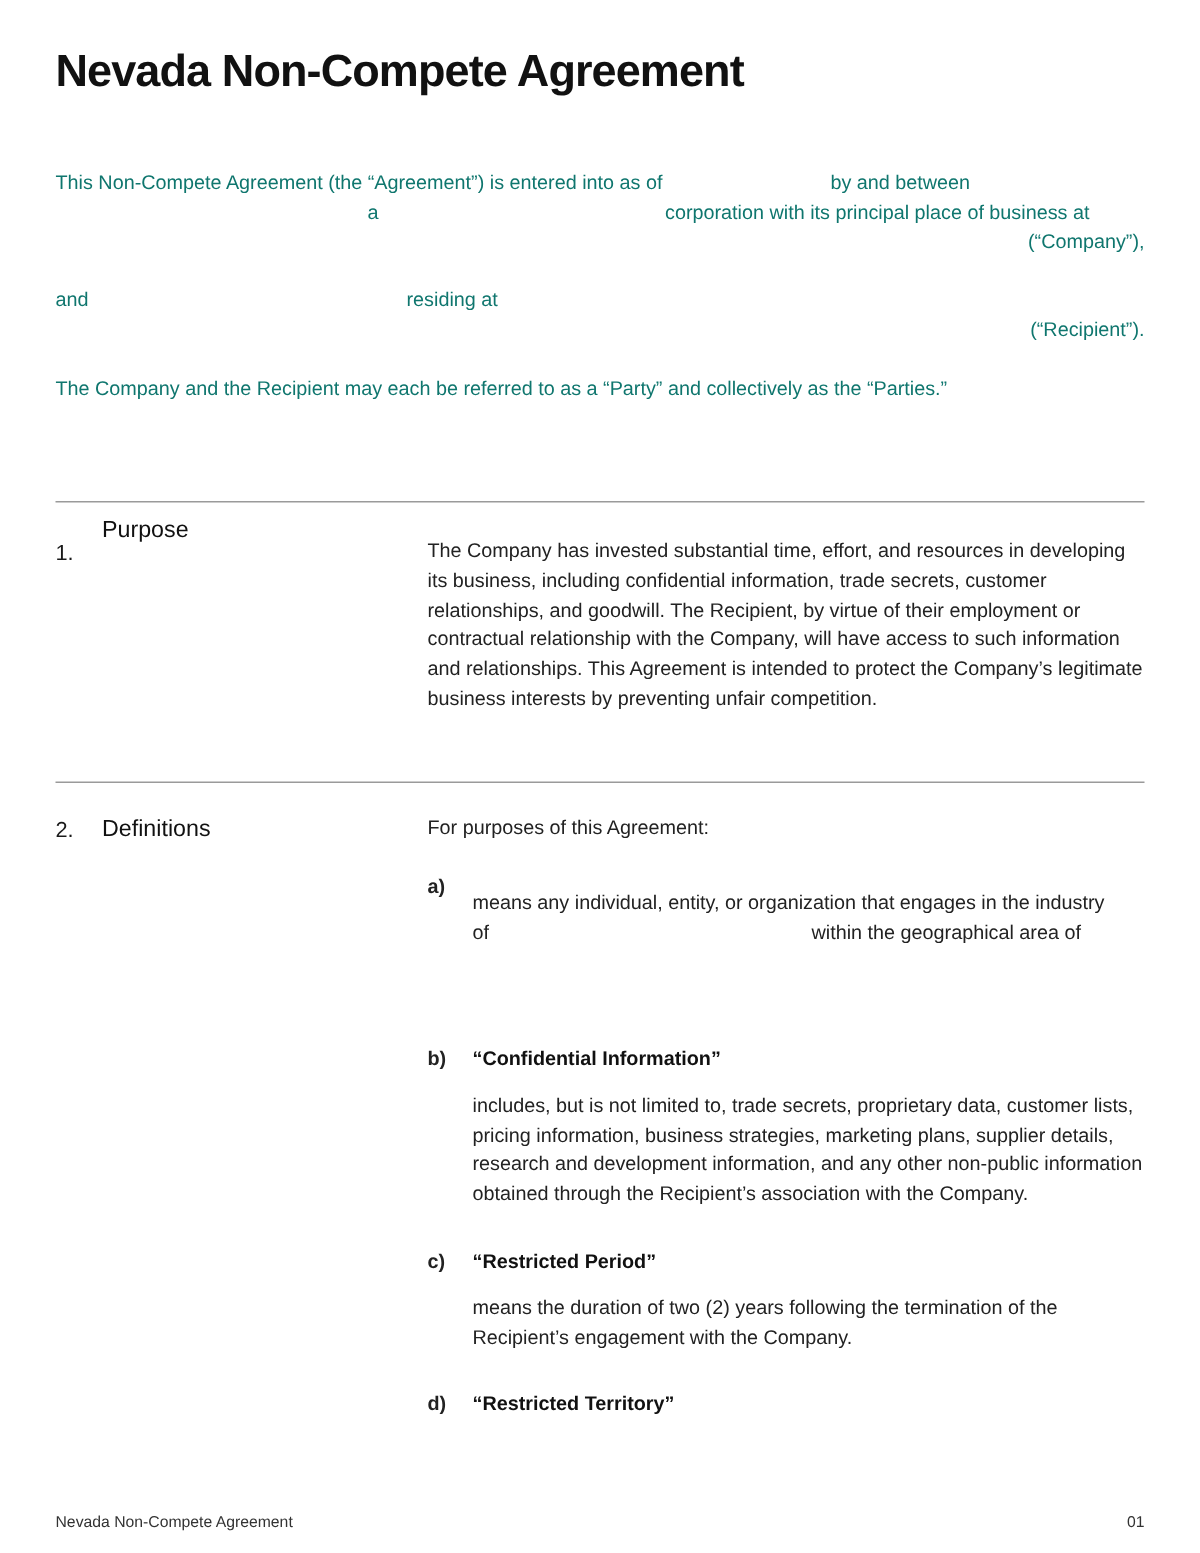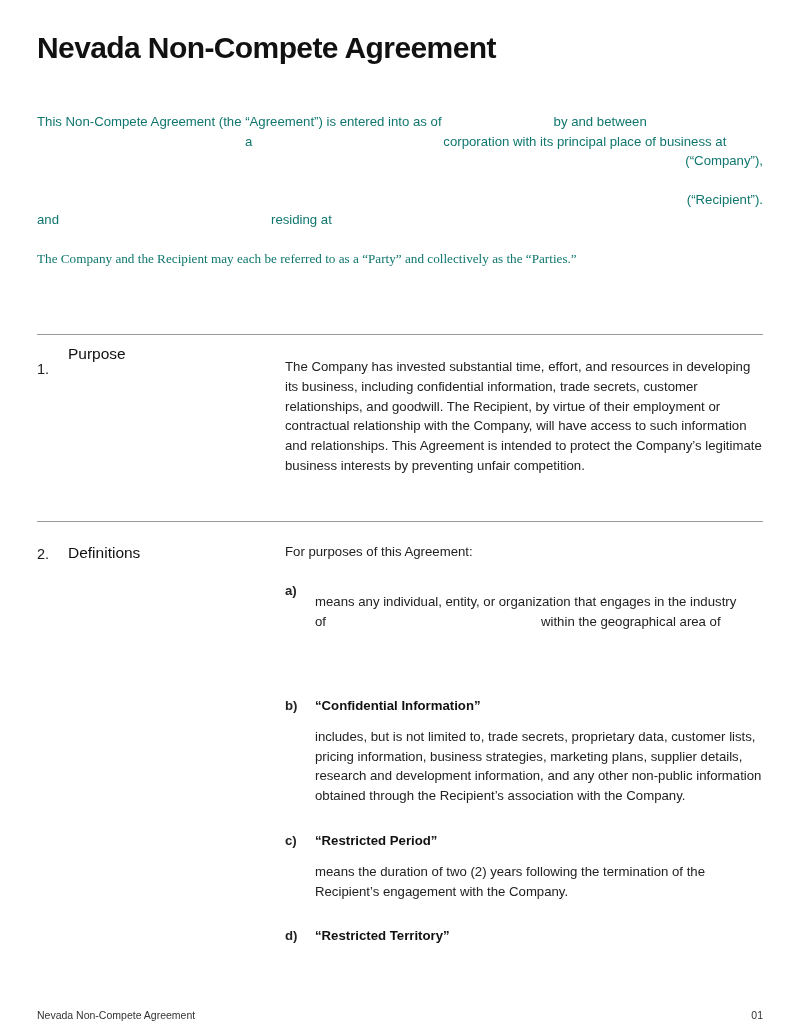--- a/index.html
+++ b/index.html
@@ -44,21 +44,20 @@
     position: absolute;
     left: 37px;
     top: 112px;
     width: 726px;
     font-size: 13.2px;
     line-height: 19.5px;
     color: #0f766e;
   }
   .intro p {
     margin: 0;
-    font-family: Liberation Serif, serif;
   }
   .intro .para-gap {
     height: 19.5px;
   }
 
   
   .fillrow {
     display: flex;
     width: 100%;
     white-space: pre;
@@ -179,30 +178,30 @@
       <span>corporation with its principal place of business at</span>
     </div>
 
     <div class="fillrow right">
       <span class="blank" style="width:60px;"></span>
       <span>(“Company”),</span>
     </div>
 
     <div class="para-gap"></div>
 
-    <div class="fillrow right">
-      <span class="blank" style="width:60px;"></span>
-      <span>(“Recipient”).</span>
-    </div>
-
     <div class="fillrow">
       <span>and</span>
       <span class="blank" style="width:212px;"></span>
       <span>residing at</span>
       <span class="grow"></span>
+    </div>
+
+    <div class="fillrow right">
+      <span class="blank" style="width:60px;"></span>
+      <span>(“Recipient”).</span>
     </div>
 
     <div class="para-gap"></div>
 
     <p>The Company and the Recipient may each be referred to as a “Party” and collectively as the “Parties.”</p>
   </div>
 
   <div class="rule" style="top:334px;"></div>
 
   <div class="section-num" style="top:359px;">1.</div>

